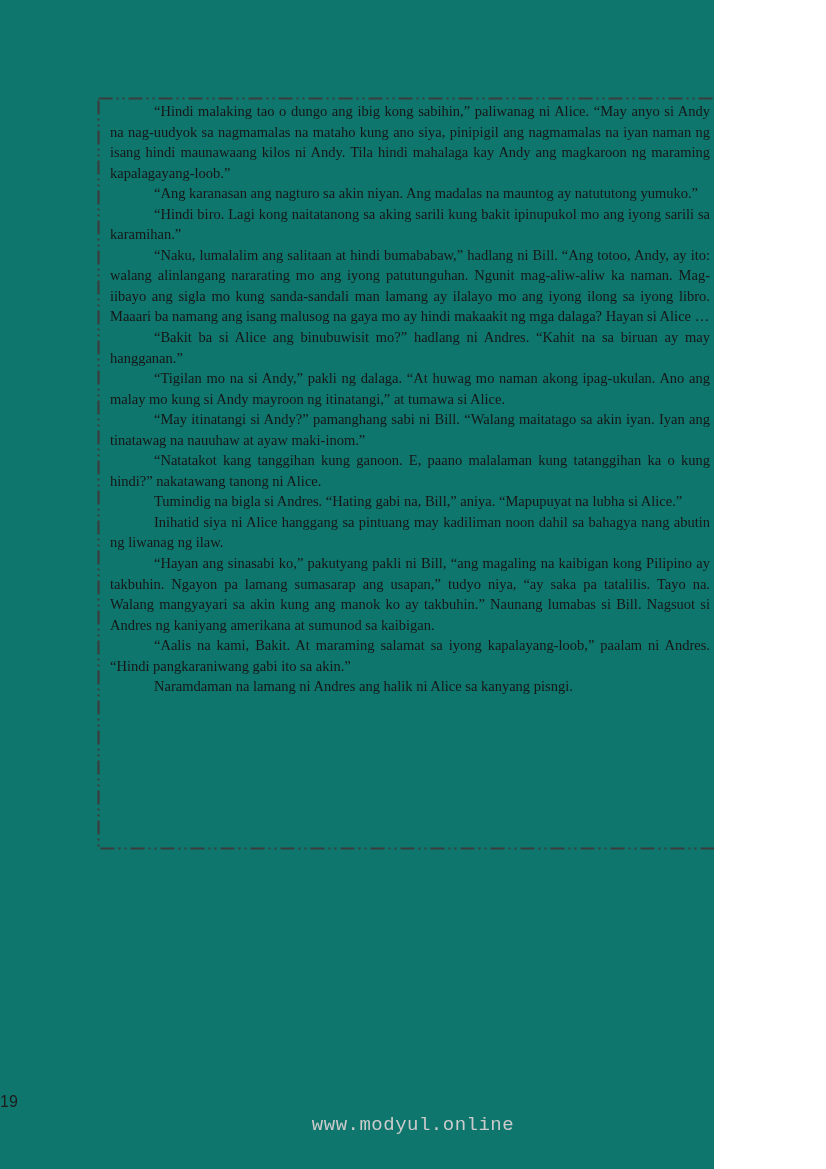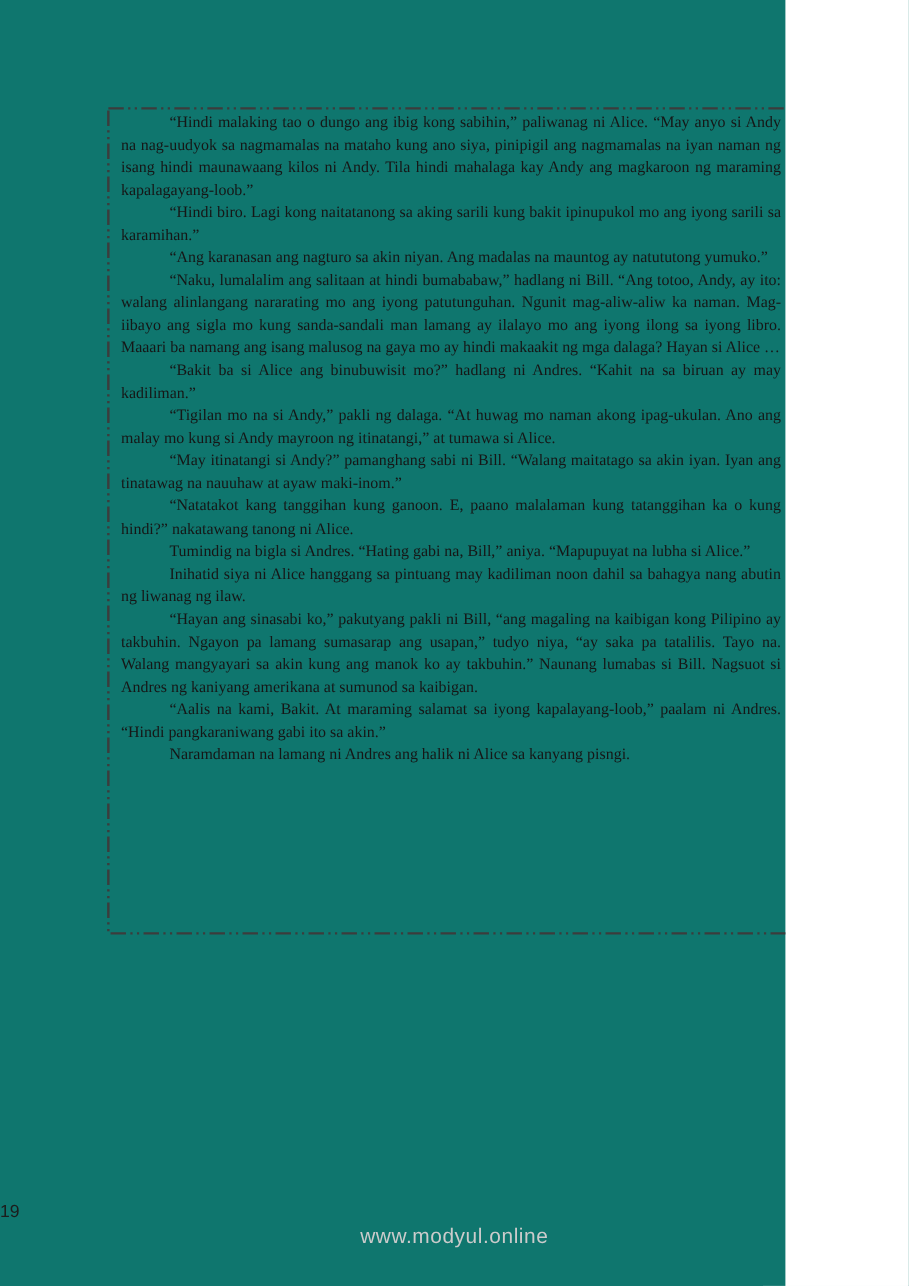--- a/index.html
+++ b/index.html
@@ -54,41 +54,41 @@
     font-family: Liberation Sans, sans-serif;
     font-size: 16px;
     color: #1c1c1c;
   }
   .watermark {
     position: absolute;
     top: 1114px;
     left: 0;
     width: 826px;
     text-align: center;
-    font-family: Liberation Sans, sans-serif;
+    font-family: Liberation Mono, monospace;
     font-size: 19px;
     letter-spacing: 0.5px;
     color: #cbcbcb;
   }
 </style>
 </head>
 <body>
 
 <div class="page">
 
   <div class="content-box">
     <svg class="border-svg" viewBox="0 0 626 753" xmlns="http://www.w3.org/2000/svg">
       <rect x="1.5" y="1.5" width="623" height="750" fill="none" stroke="#3c3c3c" stroke-width="2.2" stroke-dasharray="14 4 2 4 2 4"></rect>
     </svg>
     <div class="paragraphs">
         <p>“Hindi malaking tao o dungo ang ibig kong sabihin,” paliwanag ni Alice. “May anyo si Andy na nag-uudyok sa nagmamalas na mataho kung ano siya, pinipigil ang nagmamalas na iyan naman ng isang hindi maunawaang kilos ni Andy. Tila hindi mahalaga kay Andy ang magkaroon ng maraming kapalagayang-loob.”</p>
+        <p>“Ang karanasan ang nagturo sa akin niyan. Ang madalas na mauntog ay natututong yumuko.”</p>
         <p>“Hindi biro. Lagi kong naitatanong sa aking sarili kung bakit ipinupukol mo ang iyong sarili sa karamihan.”</p>
-        <p>“Ang karanasan ang nagturo sa akin niyan. Ang madalas na mauntog ay natututong yumuko.”</p>
         <p>“Naku, lumalalim ang salitaan at hindi bumababaw,” hadlang ni Bill. “Ang totoo, Andy, ay ito: walang alinlangang nararating mo ang iyong patutunguhan. Ngunit mag-aliw-aliw ka naman. Mag-iibayo ang sigla mo kung sanda-sandali man lamang ay ilalayo mo ang iyong ilong sa iyong libro. Maaari ba namang ang isang malusog na gaya mo ay hindi makaakit ng mga dalaga? Hayan si Alice …</p>
-        <p>“Bakit ba si Alice ang binubuwisit mo?” hadlang ni Andres. “Kahit na sa biruan ay may kadiliman.”</p>
+        <p>“Bakit ba si Alice ang binubuwisit mo?” hadlang ni Andres. “Kahit na sa biruan ay may hangganan.”</p>
         <p>“Tigilan mo na si Andy,” pakli ng dalaga. “At huwag mo naman akong ipag-ukulan. Ano ang malay mo kung si Andy mayroon ng itinatangi,” at tumawa si Alice.</p>
         <p>“May itinatangi si Andy?” pamanghang sabi ni Bill. “Walang maitatago sa akin iyan. Iyan ang tinatawag na nauuhaw at ayaw maki-inom.”</p>
         <p>“Natatakot kang tanggihan kung ganoon. E, paano malalaman kung tatanggihan ka o kung hindi?” nakatawang tanong ni Alice.</p>
         <p>Tumindig na bigla si Andres. “Hating gabi na, Bill,” aniya. “Mapupuyat na lubha si Alice.”</p>
         <p>Inihatid siya ni Alice hanggang sa pintuang may kadiliman noon dahil sa bahagya nang abutin ng liwanag ng ilaw.</p>
         <p>“Hayan ang sinasabi ko,” pakutyang pakli ni Bill, “ang magaling na kaibigan kong Pilipino ay takbuhin. Ngayon pa lamang sumasarap ang usapan,” tudyo niya, “ay saka pa tatalilis. Tayo na. Walang mangyayari sa akin kung ang manok ko ay takbuhin.” Naunang lumabas si Bill. Nagsuot si Andres ng kaniyang amerikana at sumunod sa kaibigan.</p>
         <p>“Aalis na kami, Bakit. At maraming salamat sa iyong kapalayang-loob,” paalam ni Andres. “Hindi pangkaraniwang gabi ito sa akin.”</p>
         <p>Naramdaman na lamang ni Andres ang halik ni Alice sa kanyang pisngi.</p>
       </div>
   </div>

